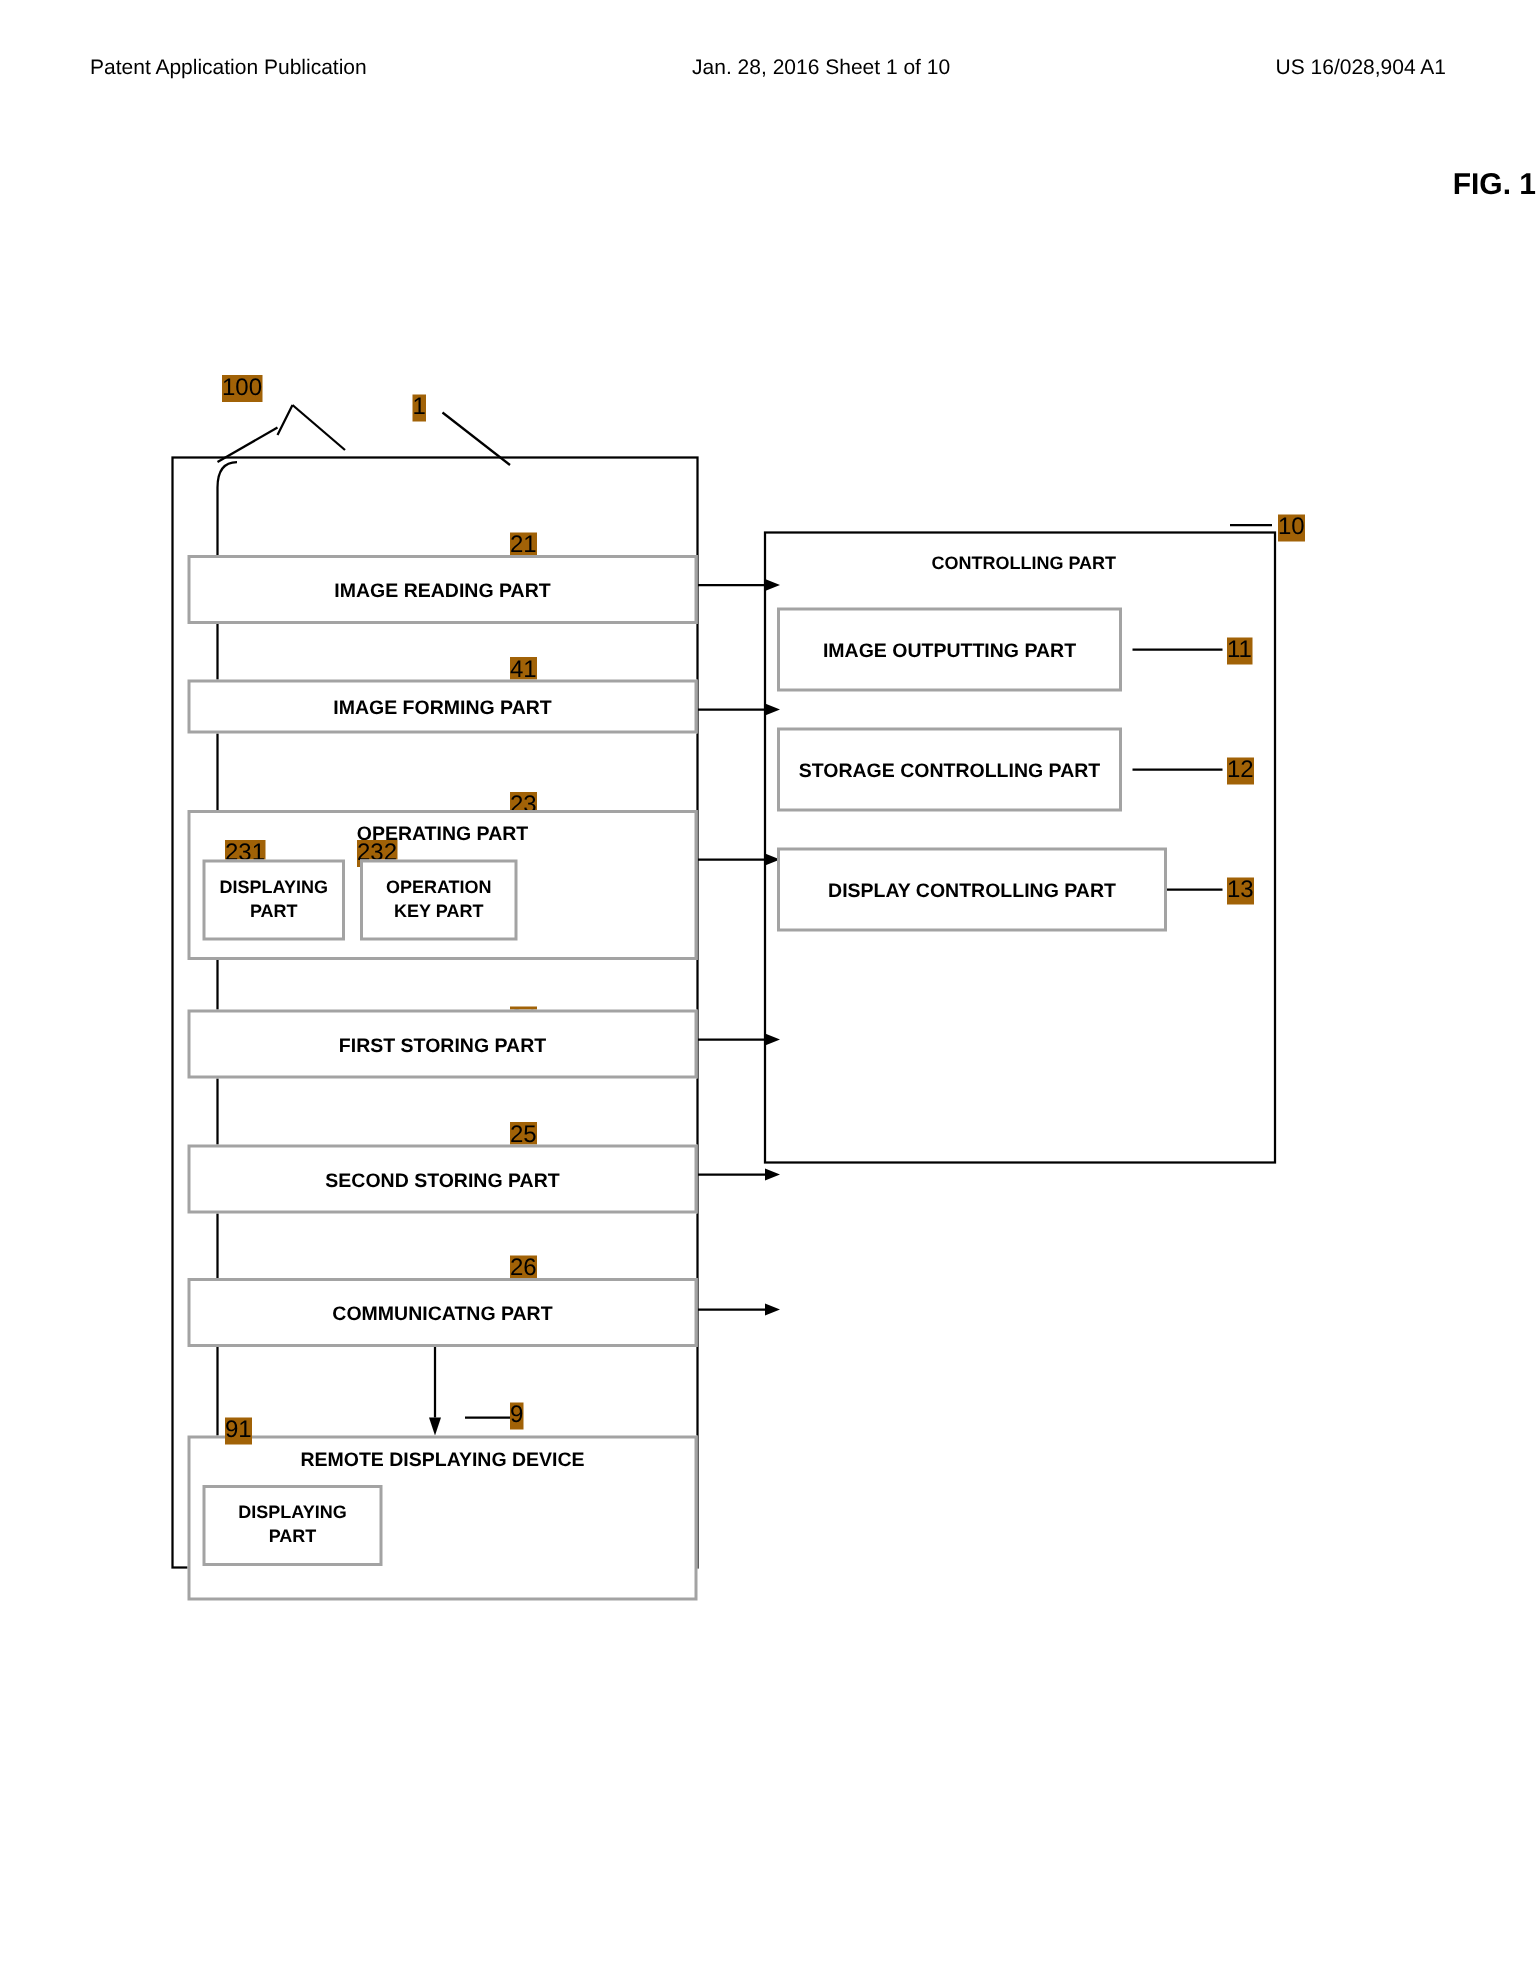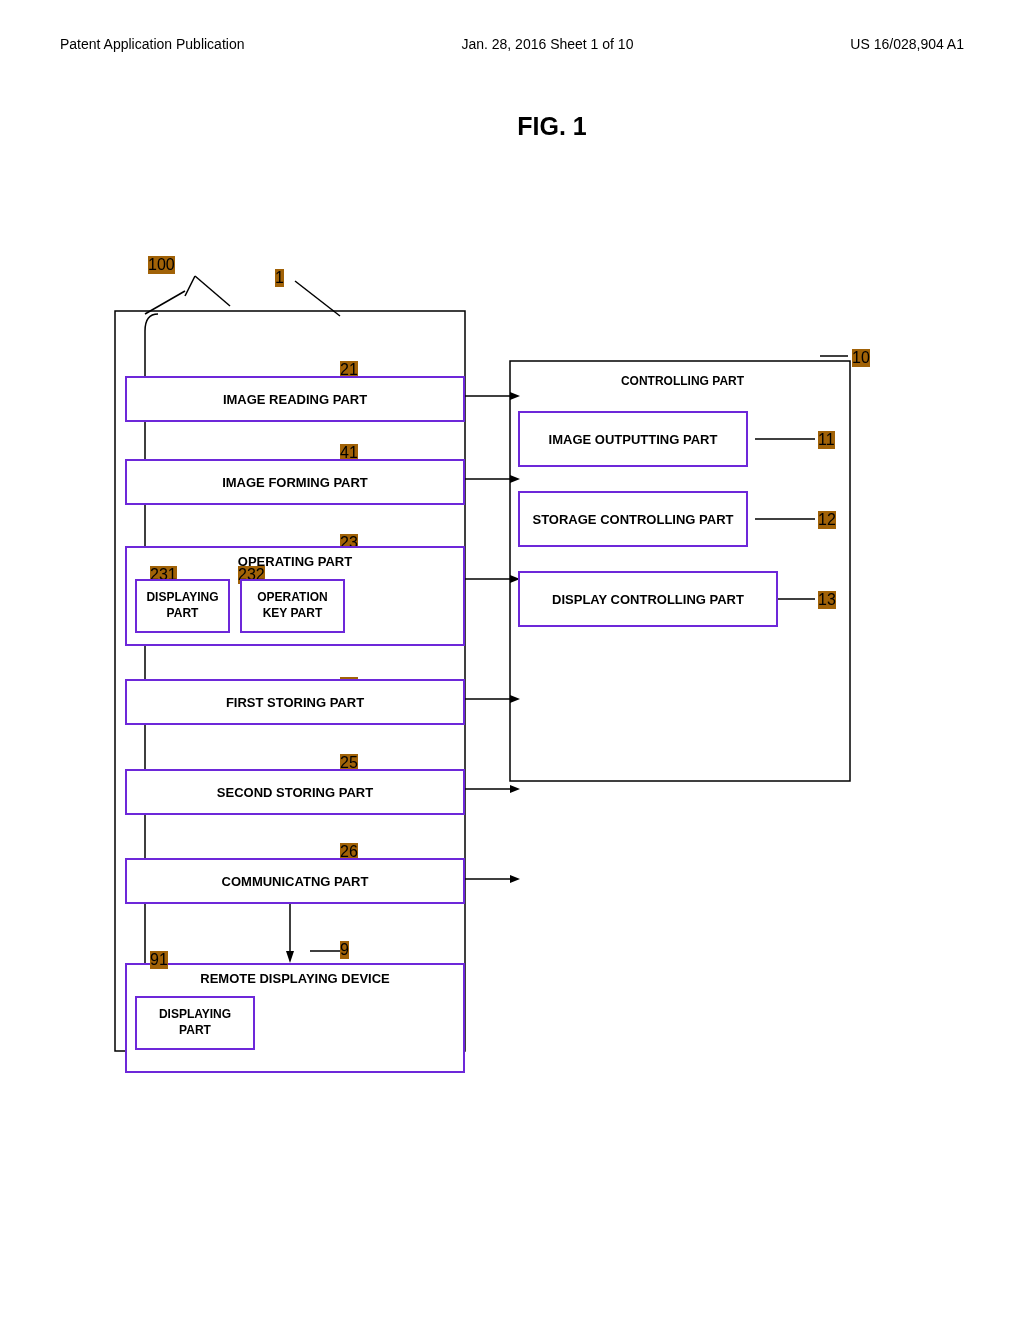--- a/index.html
+++ b/index.html
@@ -15,38 +15,38 @@
     .page-header {
       display: flex;
       justify-content: space-between;
       align-items: flex-start;
       padding: 36px 60px 0 60px;
       font-size: 14px;
       font-family: Arial, sans-serif;
     }
 
     .fig-title {
-      text-align: center;
-      font-size: 25px;
+      text-align: right;
+      font-size: 20px;
       font-weight: bold;
       font-family: Arial, sans-serif;
       margin-top: 60px;
       margin-left: 80px;
     }
 
     .diagram-area {
       position: relative;
       width: 100%;
       height: 1100px;
       margin-top: 10px;
     }
 
     .box {
       position: absolute;
-      border: 2px solid #6d28d9;
+      border: 2px solid #a3a3a3;
       display: flex;
       align-items: center;
       justify-content: center;
       text-align: center;
       font-family: Arial, sans-serif;
       font-size: 13px;
       font-weight: bold;
       background: #fff;
       padding: 4px 8px;
     }
@@ -154,21 +154,21 @@
   <div class="label" style="left:852px; top:198px;">10</div>
 
   <div style="position:absolute; left:515px; top:215px; width:335px; text-align:center; font-family:Arial,sans-serif; font-size:12px; font-weight:bold; padding:8px 0;">CONTROLLING PART</div>
 
   <div class="label" style="left:340px; top:210px;">21</div>
 
   <div class="box" style="left:125px; top:225px; width:340px; height:46px;">IMAGE  READING  PART</div>
 
   <div class="label" style="left:340px; top:293px;">41</div>
 
-  <div class="box" style="left:125px; top:308px; width:340px; height:46px;">IMAGE   FORMING PART</div>
+  <div class="box" style="left:125px; top:308px; width:340px; height:36px;">IMAGE   FORMING PART</div>
 
   <div class="label" style="left:340px; top:383px;">23</div>
 
   <div class="box" style="left:125px; top:395px; width:340px; height:100px; align-items:flex-start; padding-top:6px;">OPERATING PART</div>
 
   <div class="label" style="left:150px; top:415px;">231</div>
 
   <div class="label" style="left:238px; top:415px;">232</div>
 
   <div class="box" style="left:135px; top:428px; width:95px; height:54px; white-space:pre; font-size:12px; line-height:1.3;">DISPLAYING

